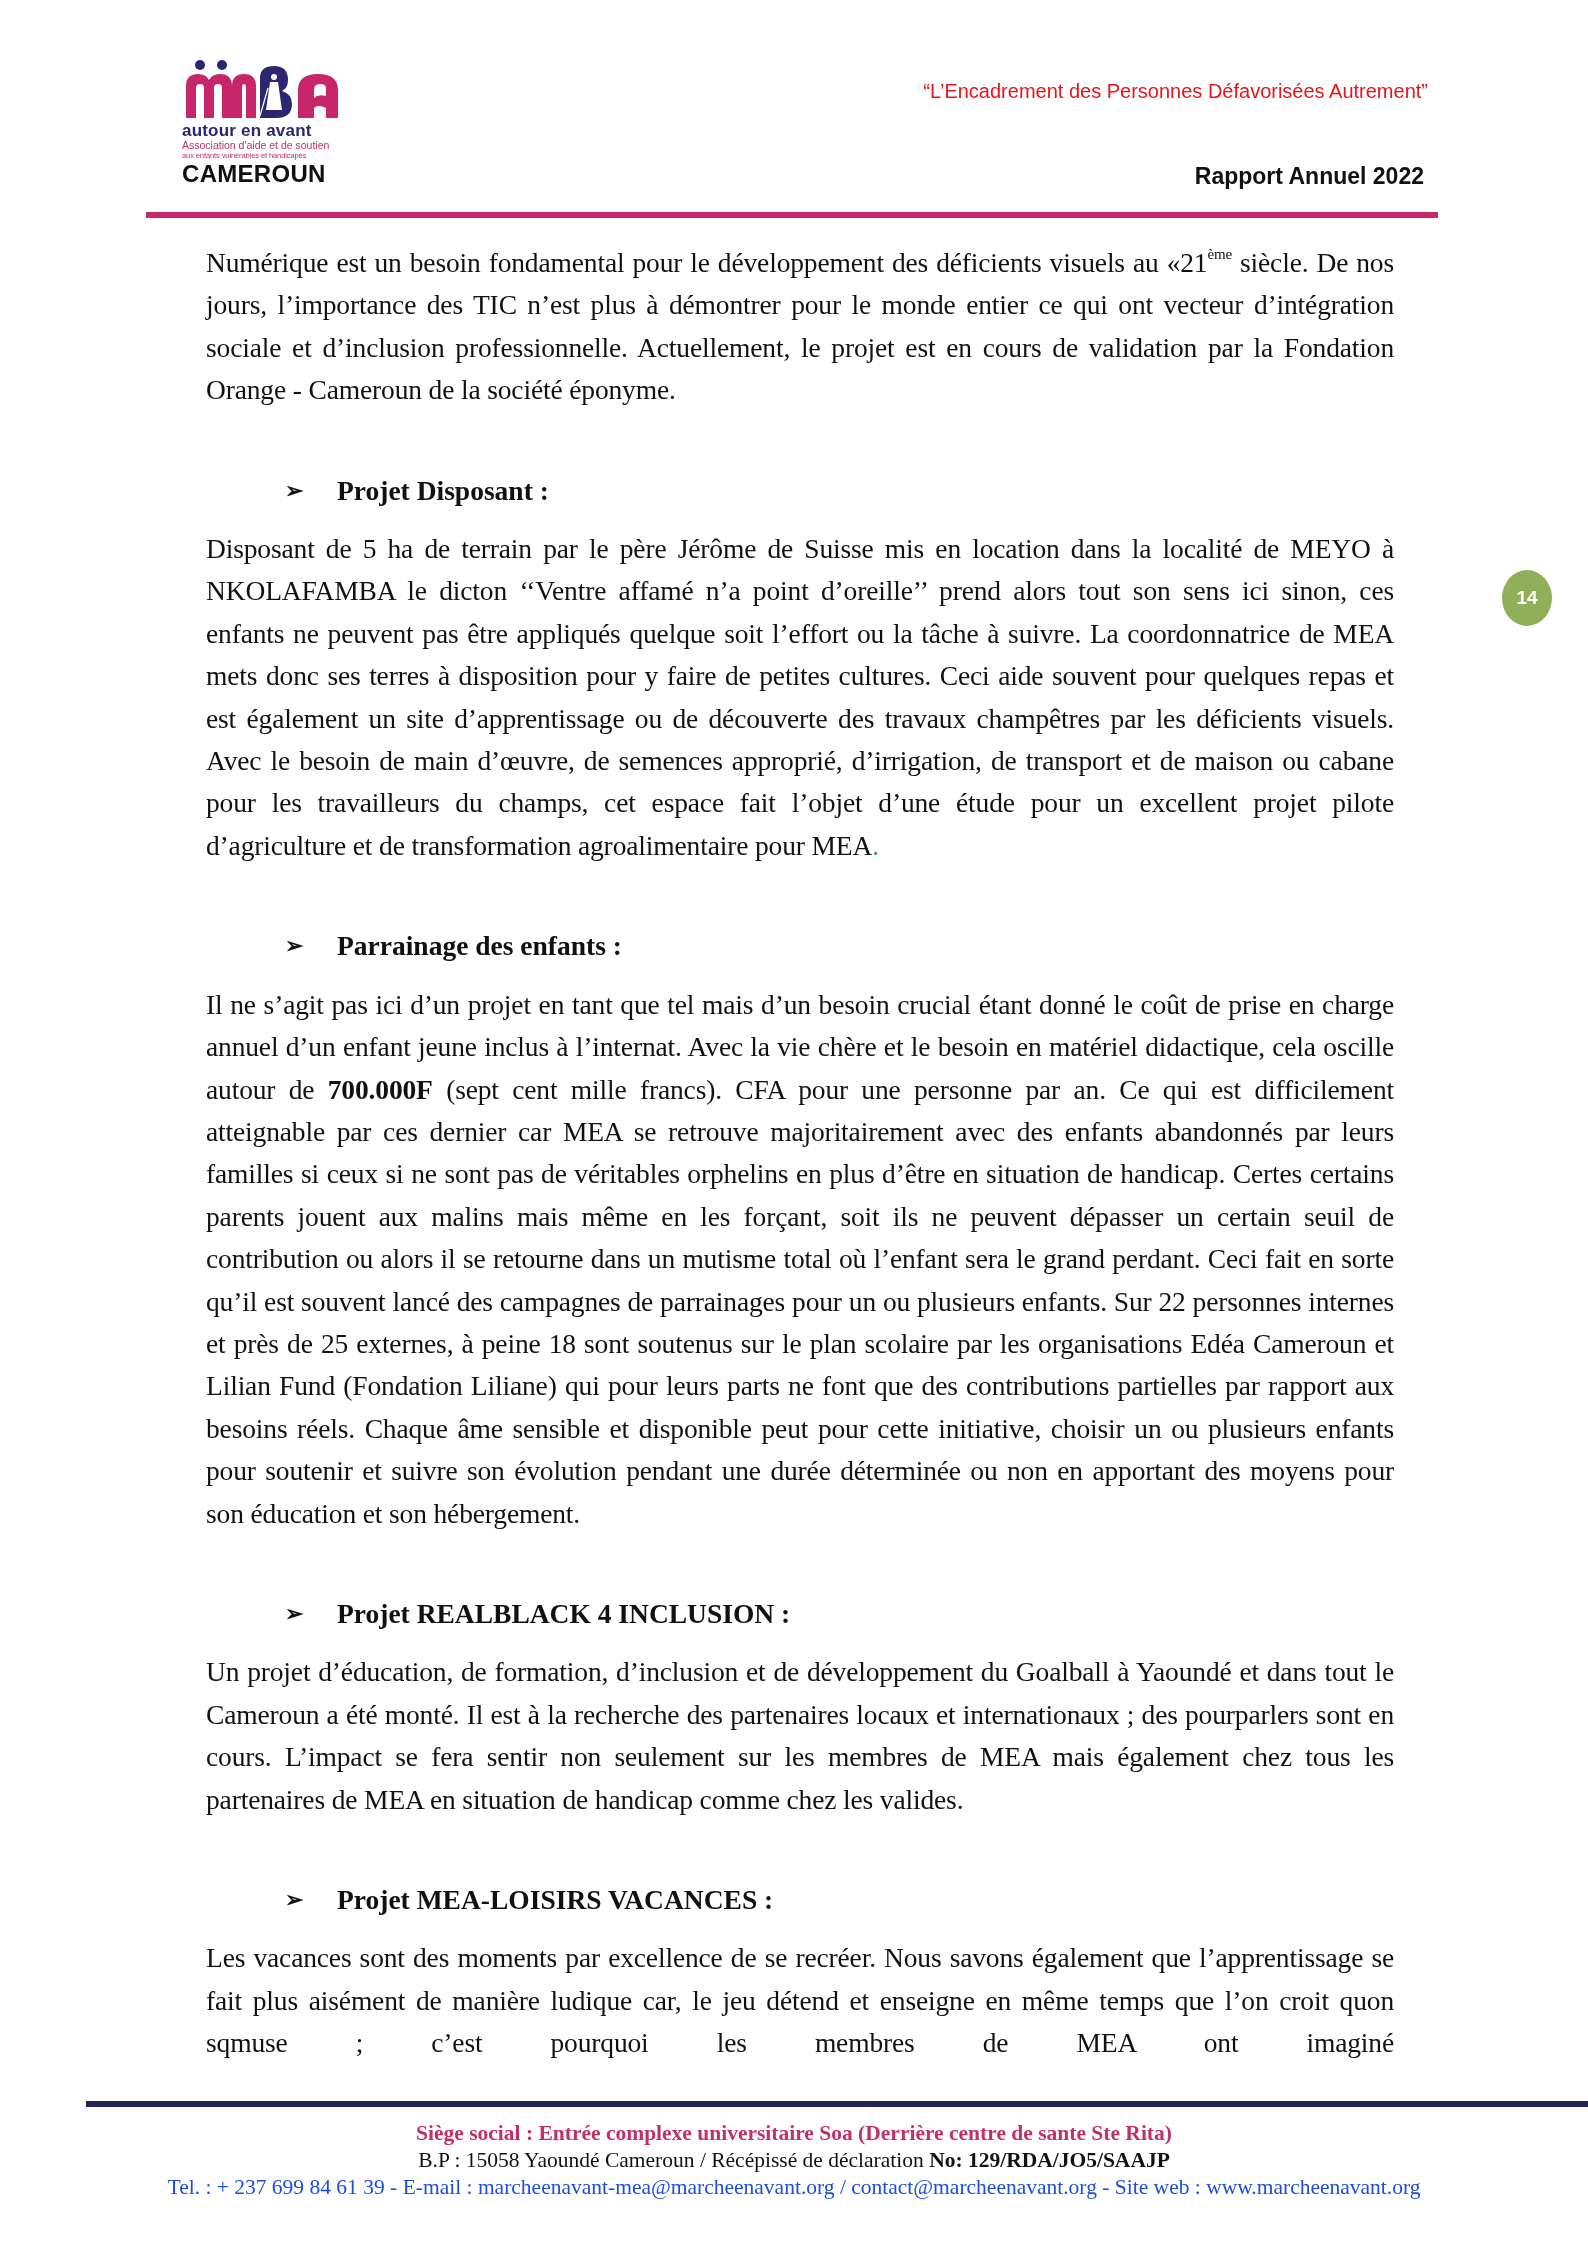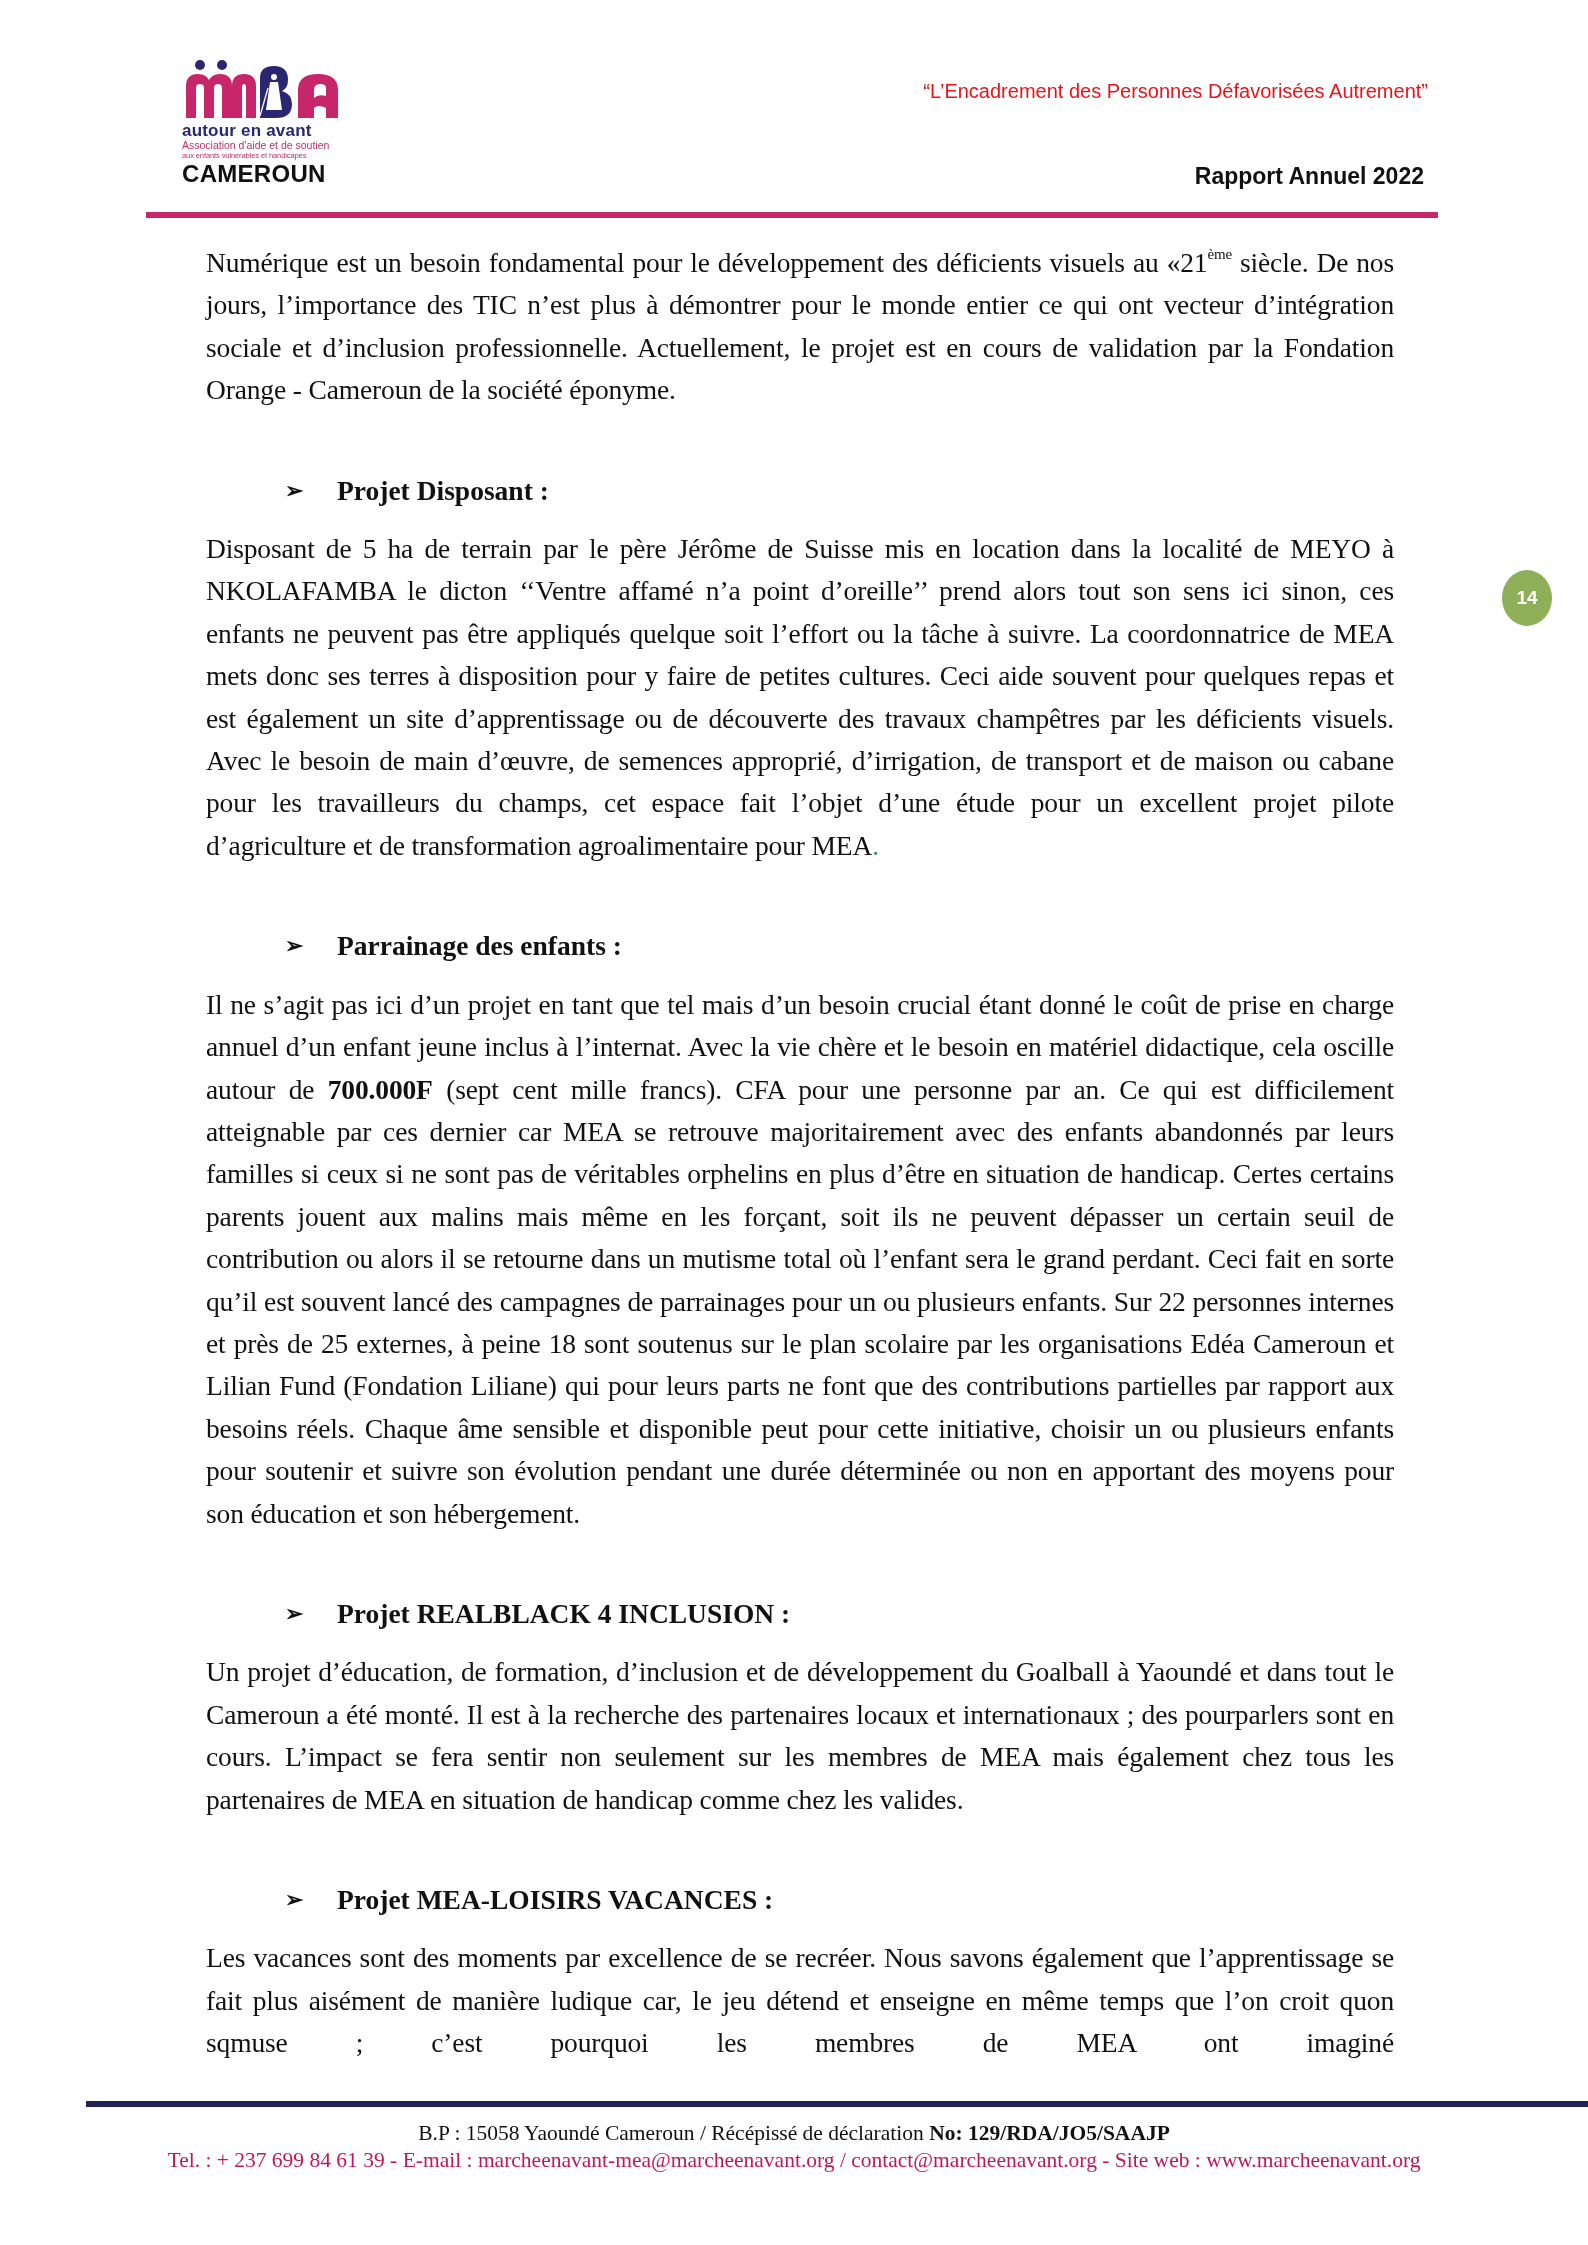--- a/index.html
+++ b/index.html
@@ -27,21 +27,21 @@
     .green-dot { color: #2f9a5a; }
     .gap { height: 42px; }
     .heading { font-size: 27.5px; line-height: 42.4px; font-weight: bold; margin: 0; padding-left: 95px; display: flex; align-items: center; }
     .heading .bullet { display: inline-block; width: 52px; font-size: 22px; }
 
     
     .footer-rule { position: absolute; left: 86px; top: 2101px; width: 1502px; height: 6px; background: #232254; }
     .footer { position: absolute; left: 0; top: 2120px; width: 1588px; text-align: center; font-family: "Liberation Serif", serif; font-size: 21.5px; line-height: 27px; }
     .footer .l1 { color: #c1306a; font-weight: bold; }
     .footer .l2 { color: #111; }
-    .footer .l3 { color: #be185d; }
+    .footer .l3 { color: #1d4ed8; }
   </style>
 </head>
 <body>
 
 <div class="logo">
   <svg class="logo-mark" viewBox="0 0 168 62">
 
     <circle cx="18" cy="7" r="5" fill="#2a2670"></circle>
     <circle cx="40" cy="7" r="5" fill="#2a2670"></circle>
 
@@ -99,15 +99,16 @@
 
   <div class="heading">
     <span class="bullet">➢</span>
     <span>Projet MEA-LOISIRS VACANCES :</span>
   </div>
   <p class="para" style="text-align-last: justify;">Les vacances sont des moments par excellence de se recréer. Nous savons également que l’apprentissage se fait plus aisément de manière ludique car, le jeu détend et enseigne en même temps que l’on croit quon sqmuse ; c’est pourquoi les membres de MEA ont imaginé</p>
 </div>
 
 <div class="footer-rule"></div>
 <div class="footer">
+  <div class="l1">Siège social : Entrée complexe universitaire Soa (Derrière centre de sante Ste Rita)</div>
   <div class="l2"><span>B.P : 15058 Yaoundé Cameroun / Récépissé de déclaration </span><b>No: 129/RDA/JO5/SAAJP</b></div>
   <div class="l3">Tel. : + 237 699 84 61 39 - E-mail : marcheenavant-mea@marcheenavant.org / contact@marcheenavant.org - Site web : www.marcheenavant.org</div>
 </div>
 
 </body></html>

